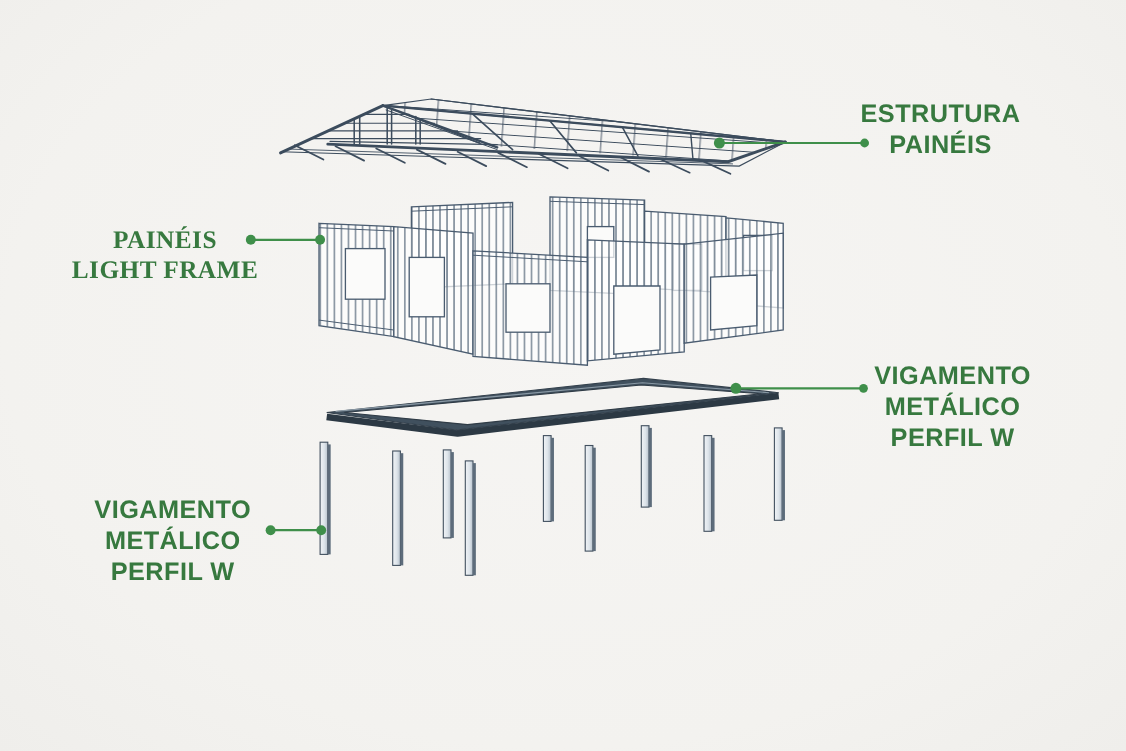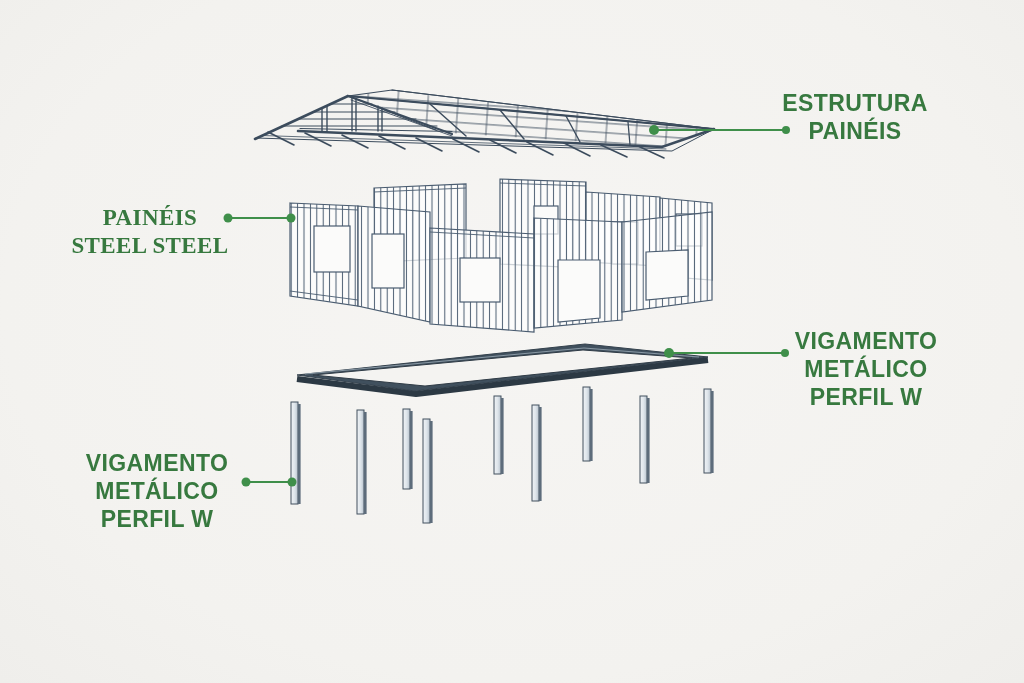--- a/index.html
+++ b/index.html
@@ -209,21 +209,21 @@
   </g>
 </svg>
 
   <div class="label" style="left:745px;top:89px;">
     <span>ESTRUTURA</span>
     <span>PAINÉIS</span>
   </div>
 
   <div class="label" style="left:40px;top:204px;font-family:Liberation Serif, serif;">
     <span>PAINÉIS</span>
-    <span>STEEL STEEL</span>
+    <span>LIGHT FRAME</span>
   </div>
 
   <div class="label" style="left:756px;top:327px;">
     <span>VIGAMENTO</span>
     <span>METÁLICO</span>
     <span>PERFIL W</span>
   </div>
 
   <div class="label" style="left:47px;top:449px;">
     <span>VIGAMENTO</span>

